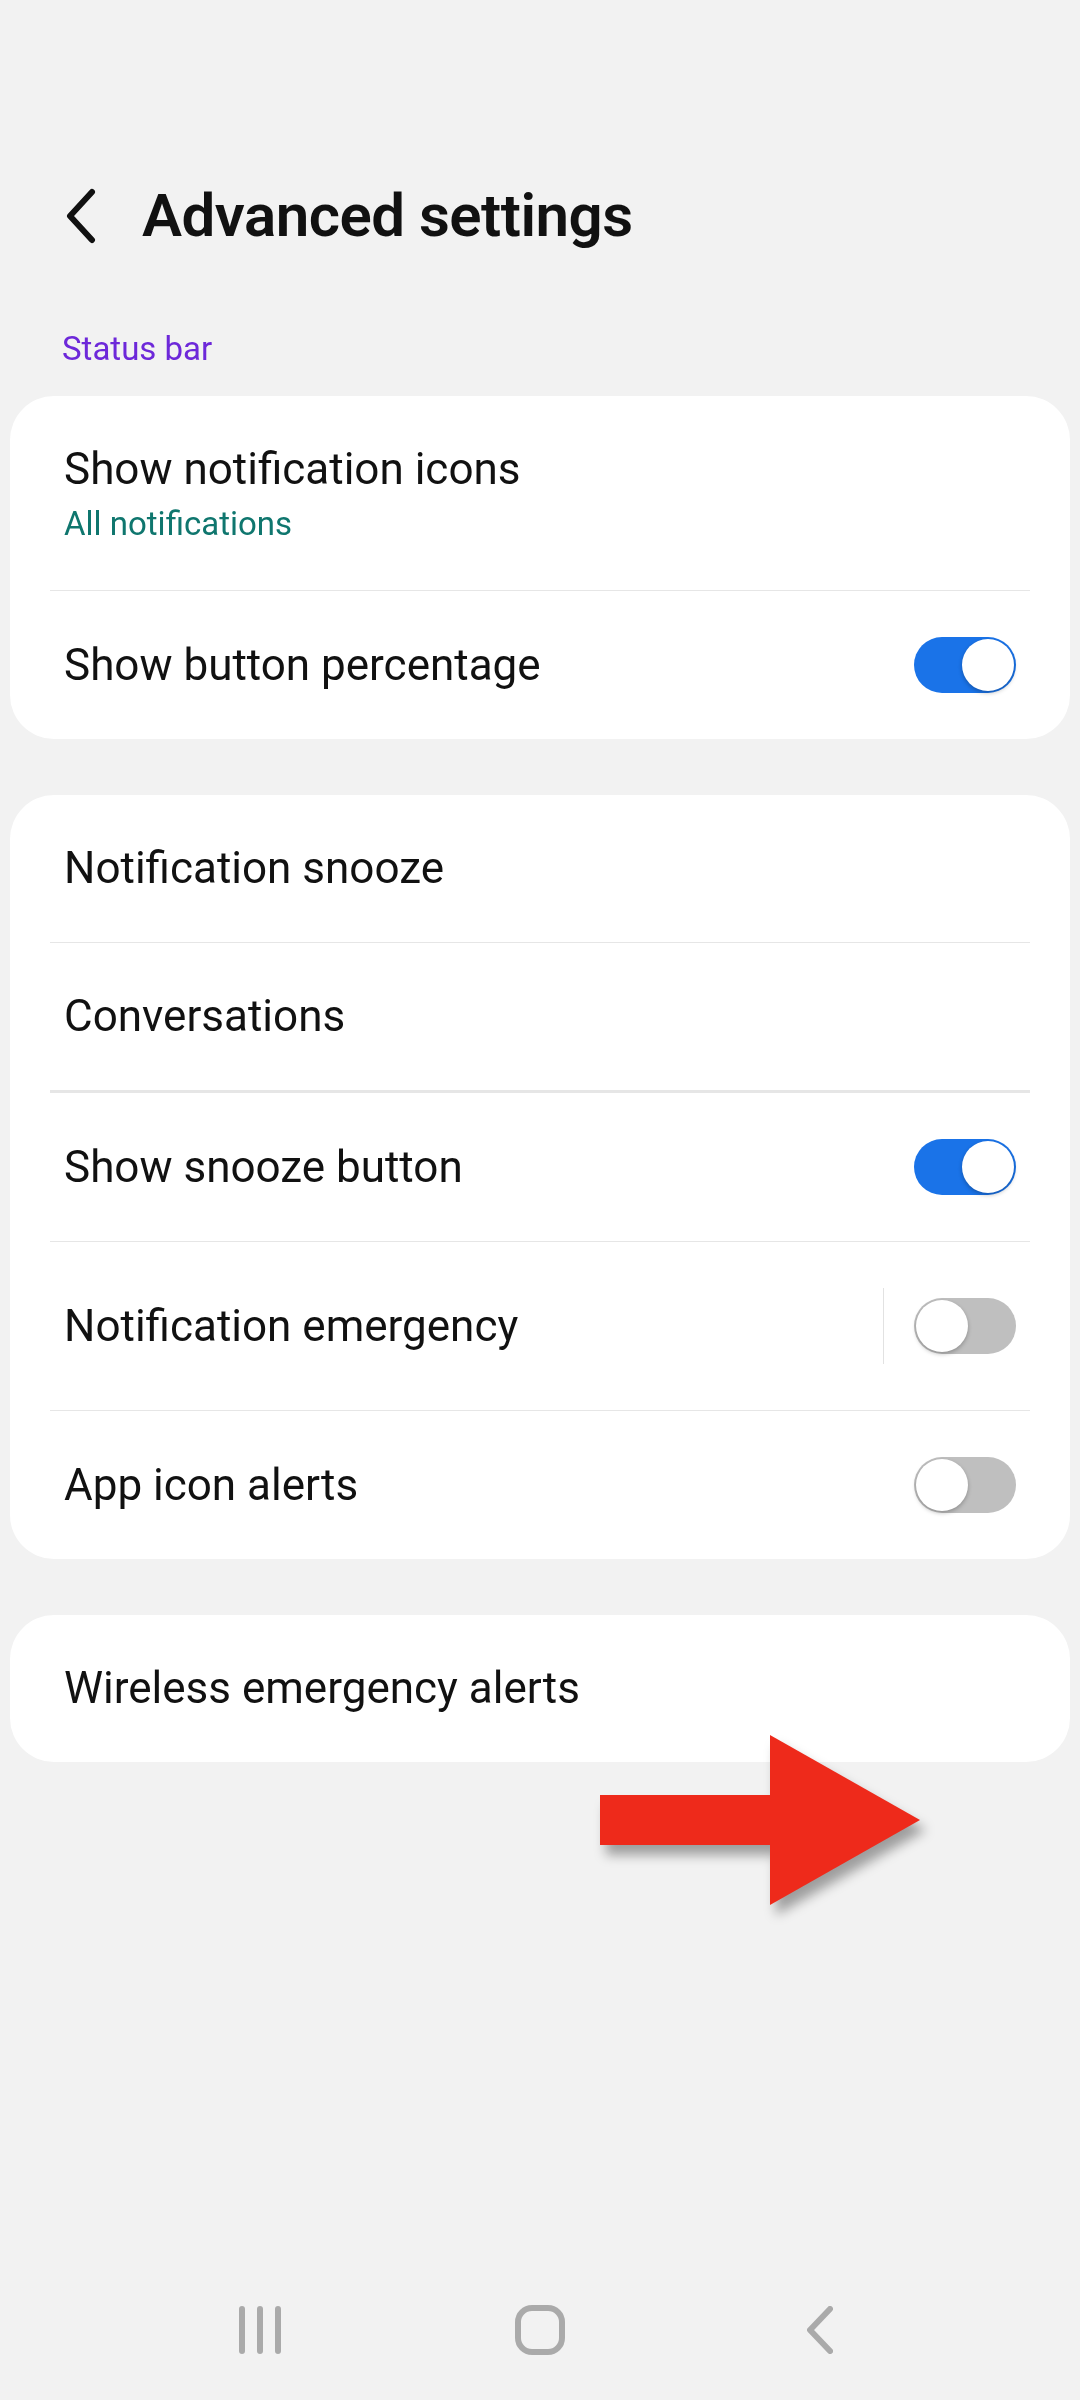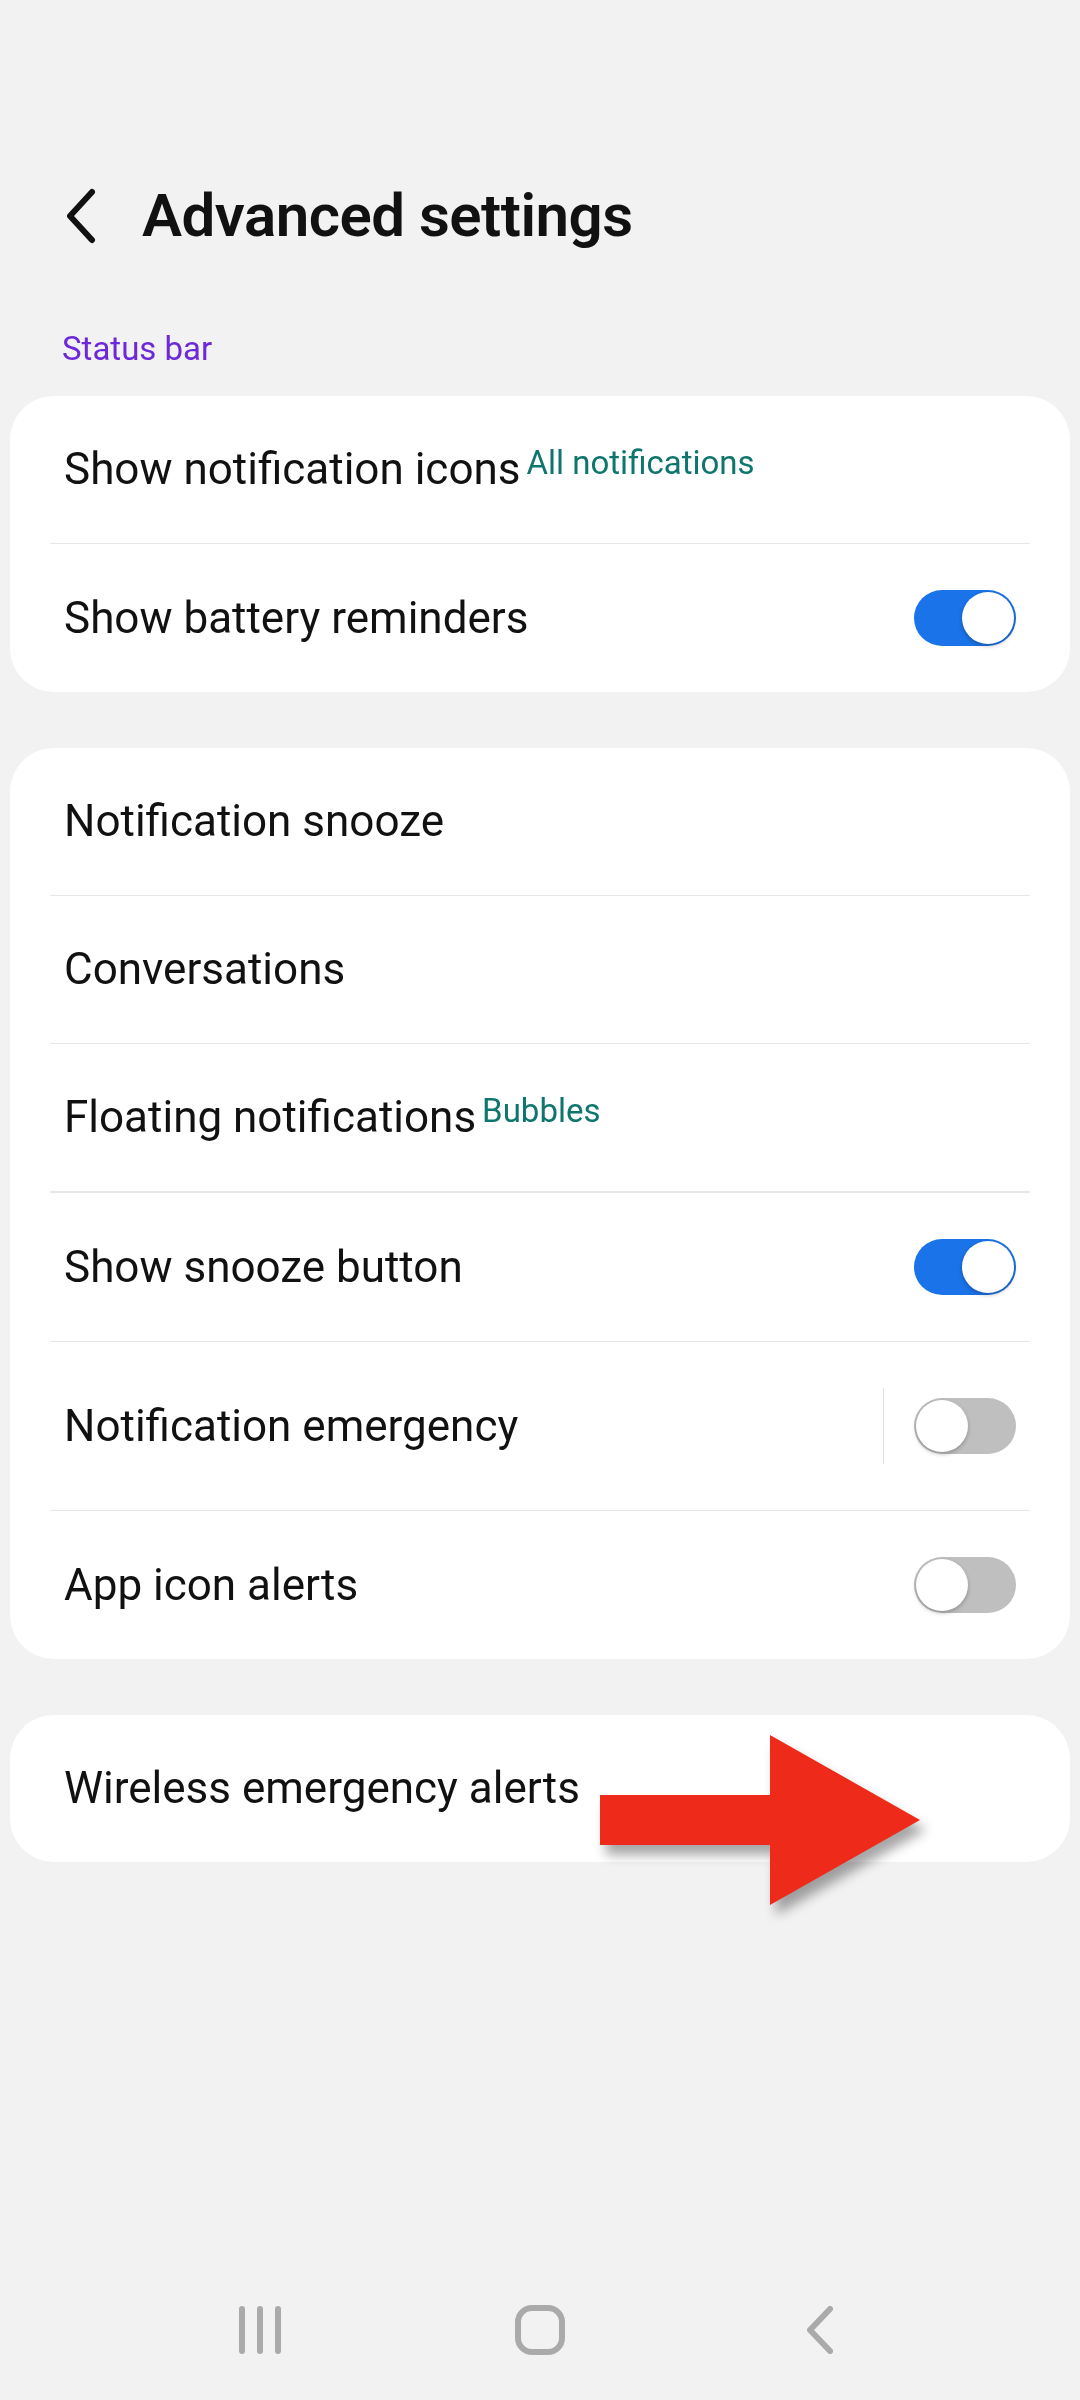--- a/index.html
+++ b/index.html
@@ -53,21 +53,21 @@
   }
   .row {
     display: flex;
     align-items: center;
     justify-content: space-between;
     padding: 46px 54px;
     position: relative;
   }
   .row-text {
     display: flex;
-    flex-direction: row;
+    flex-direction: column;
     gap: 6px;
     flex: 1;
     padding-right: 40px;
   }
   .row-title {
     font-size: 44px;
     font-weight: 400;
     color: #111;
     line-height: 1.25;
   }
@@ -166,21 +166,21 @@
   <div class="card">
     <div class="row">
       <div class="row-text">
         <div class="row-title">Show notification icons</div>
         <div class="row-sub">All notifications</div>
       </div>
     </div>
     <div class="divider"></div>
     <div class="row">
       <div class="row-text">
-        <div class="row-title">Show battery reminders</div>
+        <div class="row-title">Show button percentage</div>
       </div>
       <div class="toggle on">
         <div class="toggle-track"></div>
         <div class="toggle-knob"></div>
       </div>
     </div>
   </div>
 
   <div class="card">
 
@@ -191,26 +191,20 @@
     </div>
     <div class="divider"></div>
 
     <div class="row">
       <div class="row-text">
         <div class="row-title">Conversations</div>
       </div>
     </div>
     <div class="divider"></div>
 
-    <div class="row">
-      <div class="row-text">
-        <div class="row-title">Floating notifications</div>
-        <div class="row-sub">Bubbles</div>
-      </div>
-    </div>
     <div class="divider"></div>
 
     <div class="divider"></div>
 
     <div class="row">
       <div class="row-text">
         <div class="row-title">Show snooze button</div>
       </div>
       <div class="toggle on">
         <div class="toggle-track"></div>

